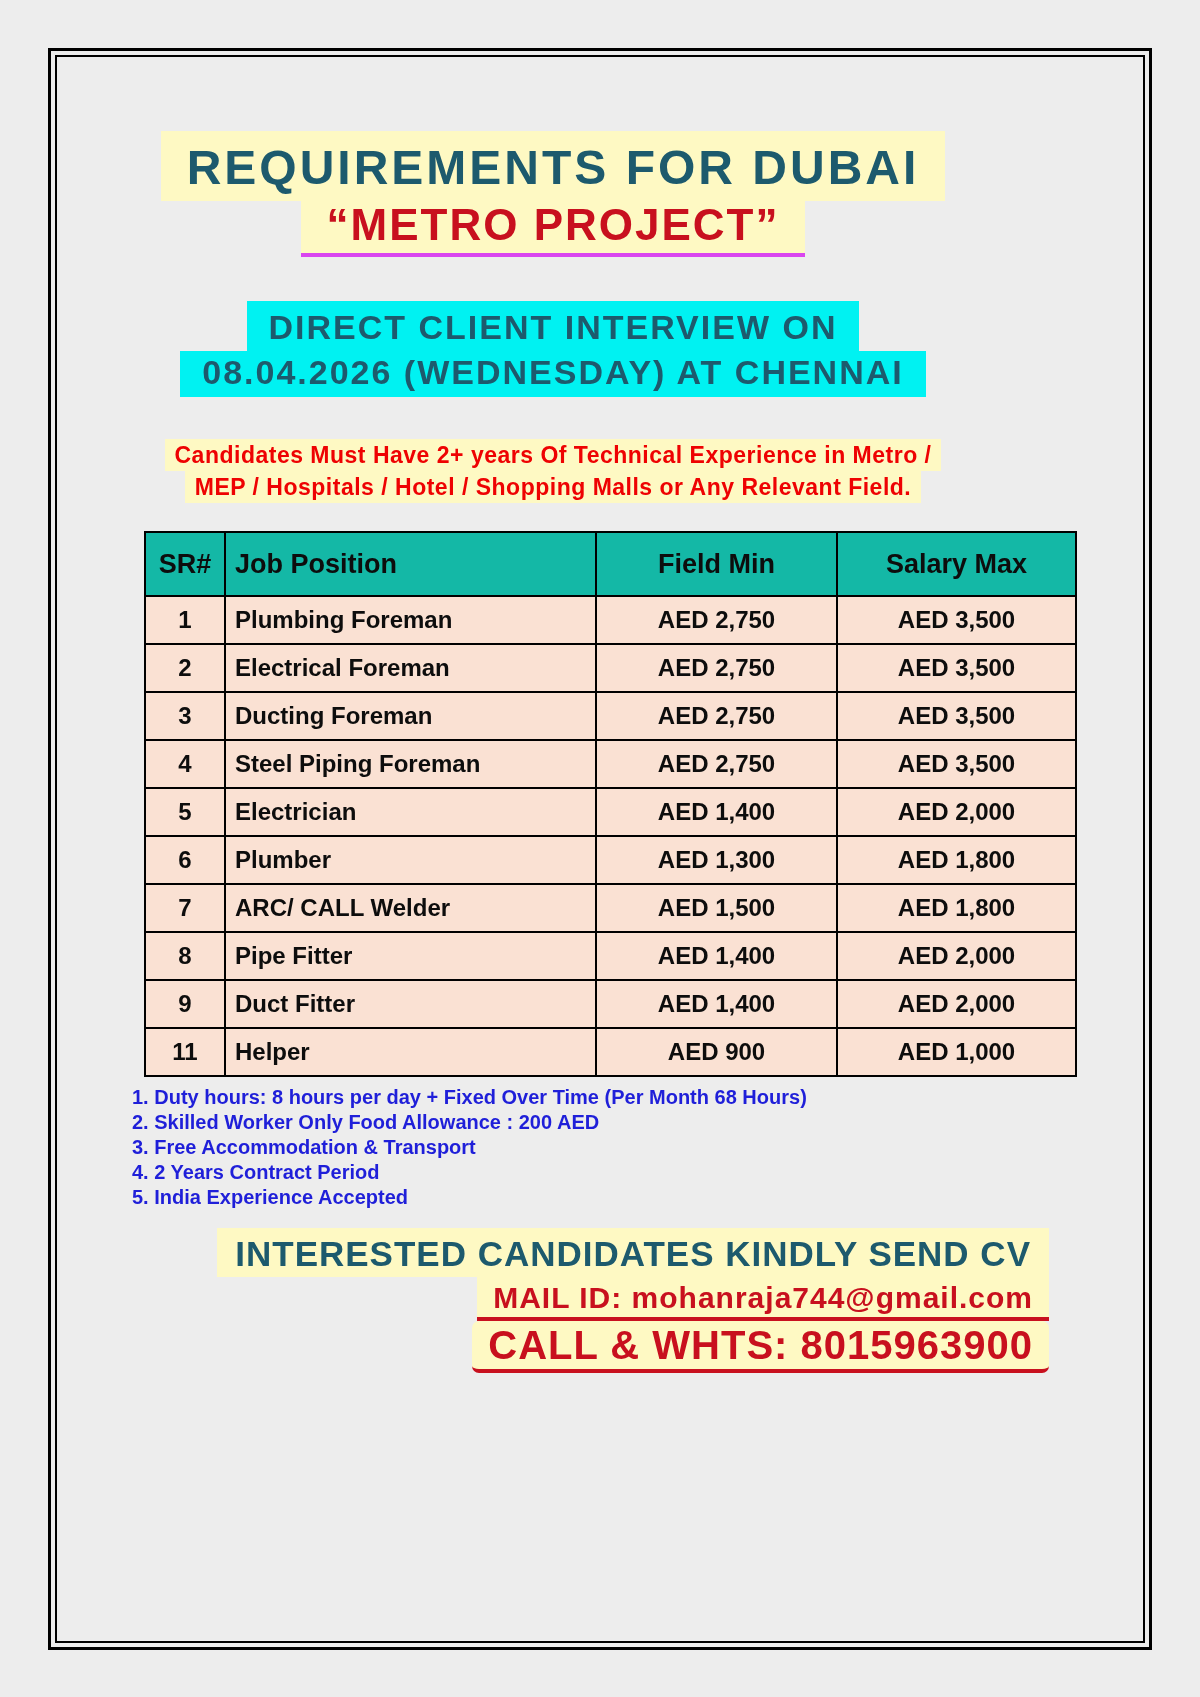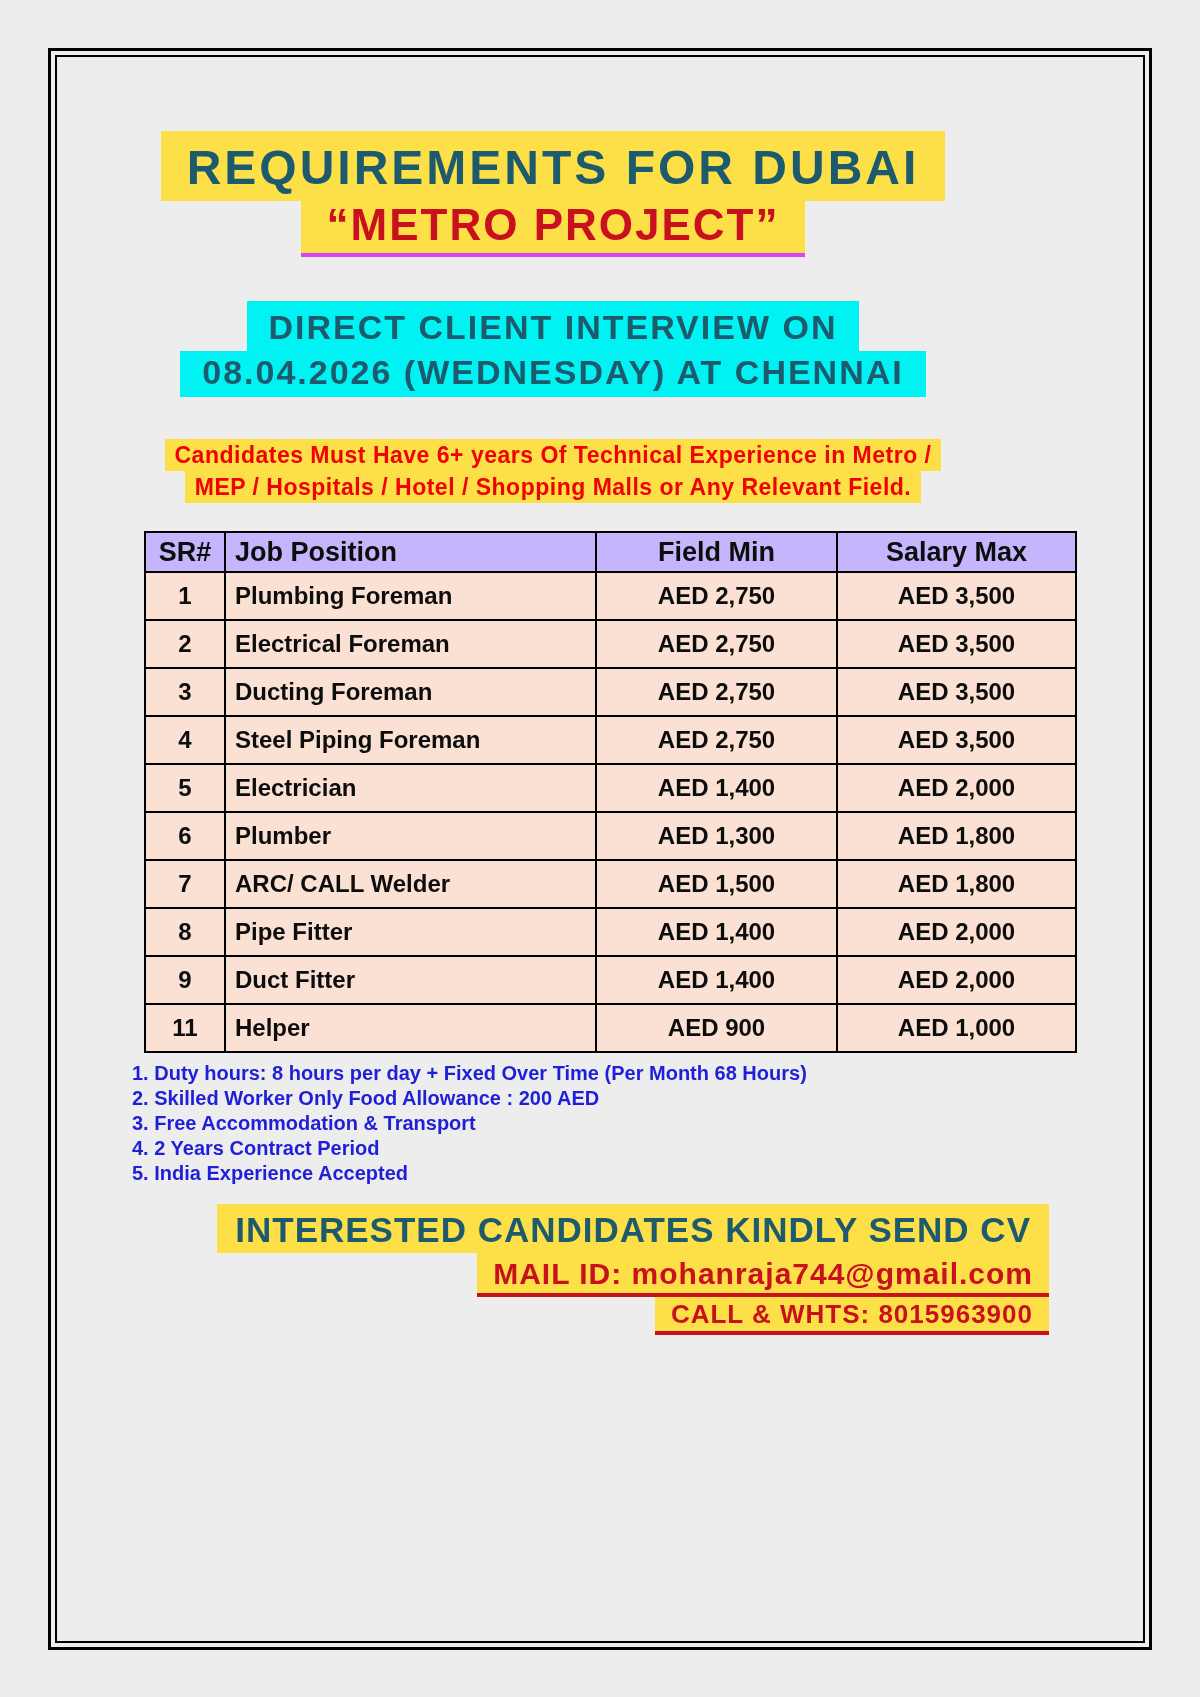--- a/index.html
+++ b/index.html
@@ -29,21 +29,21 @@
     position: absolute;
     left: 0; top: 0; right: 0; bottom: 0;
     padding-top: 74px;
     padding-right: 94px;
     text-align: center;
     box-sizing: border-box;
   }
   .line { line-height: 1; }
   .hl-yellow {
     display: inline-block;
-    background: #fde047;
+    background: #fef9c3;
   }
   .hl-cyan {
     display: inline-block;
     background: #00f2f2;
   }
   .teal  { color: #1d5a6d; }
   .crimson { color: #c8101e; }
   .bright-red { color: #ee0202; }
 
   .title-main {
@@ -87,22 +87,22 @@
     width: 931px;
     table-layout: fixed;
   }
   table.salary th, table.salary td {
     border: 2px solid #000;
     color: #0d0d0d;
     font-weight: bold;
     box-sizing: border-box;
   }
   table.salary th {
-    background: #c4b5fd;
-    height: 40px;
+    background: #14b8a6;
+    height: 64px;
     font-size: 27px;
   }
   table.salary td {
     background: #fae1d3;
     height: 48px;
     font-size: 24px;
   }
   .col-sr  { width: 80px; }
   .col-job { width: 371px; }
   .col-min { width: 241px; }
@@ -129,25 +129,26 @@
     padding: 8px 18px 6px 18px;
   }
   .mail-line {
     font-size: 30px;
     font-weight: bold;
     letter-spacing: 1px;
     padding: 6px 16px 4px 16px;
     border-bottom: 4px solid #c8101e;
   }
   .call-line {
-    font-size: 26px;
+    font-size: 40px;
     font-weight: bold;
     letter-spacing: 1px;
     padding: 4px 16px 4px 16px;
     border-bottom: 4px solid #c8101e;
+    border-radius: 7px;
   }
 </style>
 </head>
 <body>
 
 <div class="frame-outer">
   <div class="frame-inner">
     <div class="content">
 
       <div class="line">
@@ -161,21 +162,21 @@
         <div class="line">
           <span class="hl-cyan teal interview-line1">DIRECT CLIENT INTERVIEW ON</span>
         </div>
         <div class="line">
           <span class="hl-cyan teal interview-line2">08.04.2026 (WEDNESDAY) AT CHENNAI</span>
         </div>
       </div>
 
       <div class="experience-block">
         <div class="line">
-          <span class="hl-yellow bright-red experience-line">Candidates Must Have 6+ years Of Technical Experience in Metro /</span>
+          <span class="hl-yellow bright-red experience-line">Candidates Must Have 2+ years Of Technical Experience in Metro /</span>
         </div>
         <div class="line">
           <span class="hl-yellow bright-red experience-line">MEP / Hospitals / Hotel / Shopping Malls or Any Relevant Field.</span>
         </div>
       </div>
 
       <table class="salary">
         <colgroup>
           <col class="col-sr">
             <col class="col-job">

